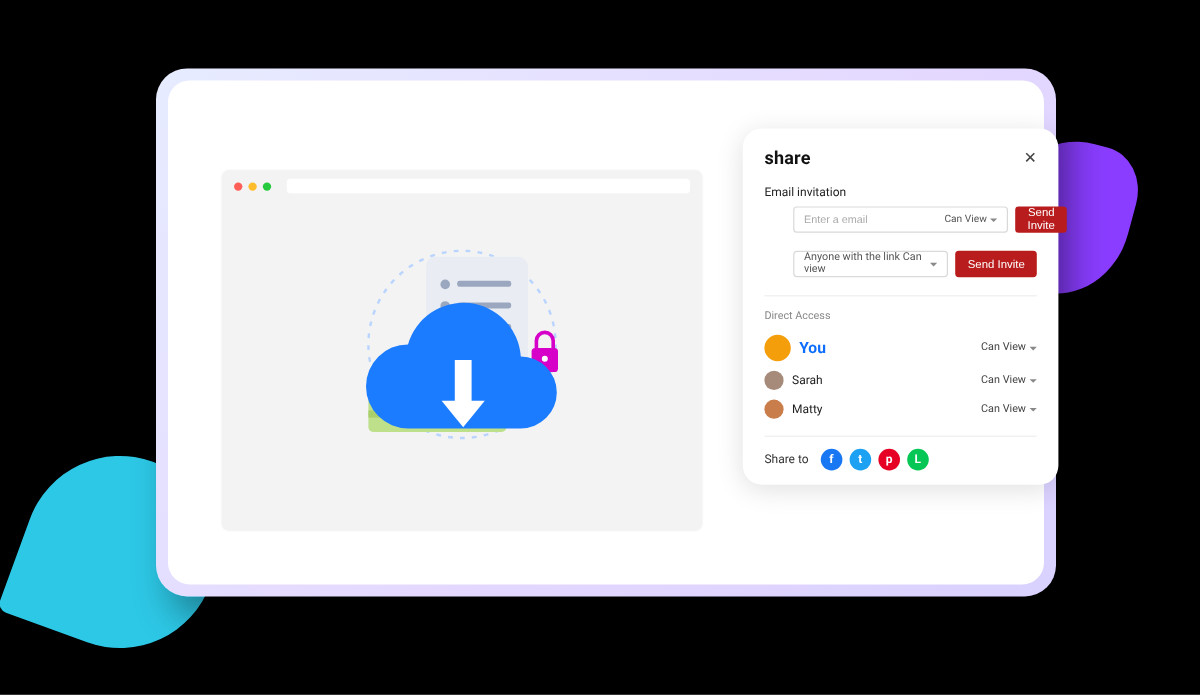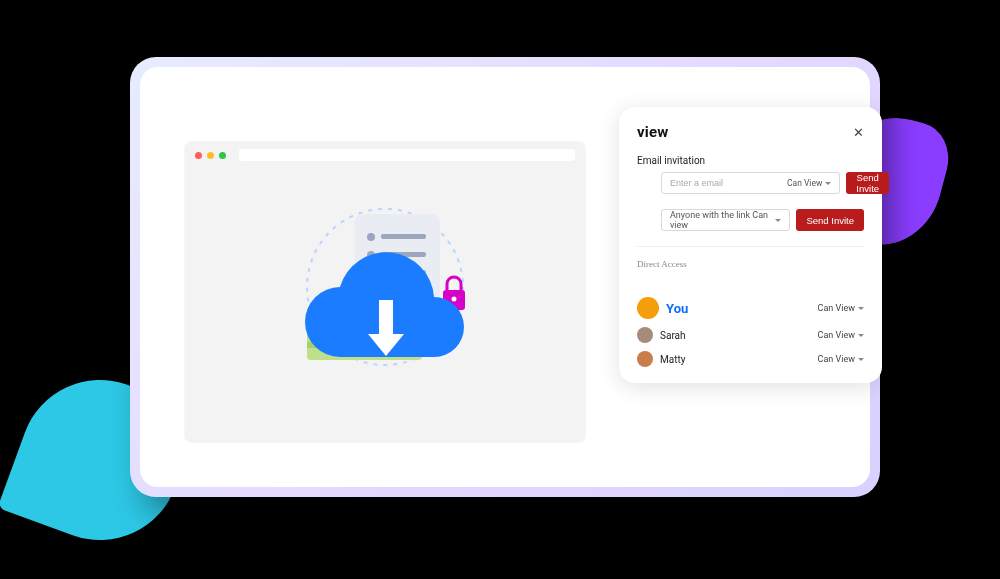--- a/index.html
+++ b/index.html
@@ -190,22 +190,21 @@
   }
 
   .direct {
     border-top:1px solid #eee;
     margin-top:4px;
     padding-top:12px;
   }
   .direct-label {
     font-size:9px;
     color:#888;
-    margin-bottom:24px;
-    font-family:Liberation Serif, serif;
+    margin-bottom:6px;
   }
   .member {
     display:flex;
     align-items:center;
     justify-content:space-between;
     padding:4px 0;
   }
   .member-left {
     display:flex;
     align-items:center;
@@ -284,21 +283,21 @@
           <path d="M85 175 a35 35 0 0 1 0-70 a48 48 0 0 1 94 10 a30 30 0 0 1 0 60 z" fill="#1c7cff"></path>
 
           <rect x="124" y="118" width="14" height="38" fill="#fff"></rect>
           <path d="M113 152 h36 l-18 22 z" fill="#fff"></path>
         </svg>
       </div>
     </div>
 
     <div class="share">
       <div class="share-header">
-        <div class="share-title">view</div>
+        <div class="share-title">share</div>
         <div class="close">✕</div>
       </div>
 
       <div class="section-label">Email invitation</div>
       <div class="row">
         <div class="field">
           <input type="text" placeholder="Enter a email" style="">
           <span class="perm">
             <span>Can View</span>
             <span class="caret"></span>
@@ -344,16 +343,25 @@
                 <span class="member-name">Matty</span>
               </div>
               <span class="member-perm">
                 <span>Can View</span>
                 <span class="caret"></span>
               </span>
             </div>
           </div>
       </div>
 
+      <div class="share-to">
+        <span class="share-to-label">Share to</span>
+        <span id="socials" style="display:flex;gap:6px;">
+            <div class="social fb">f</div>
+            <div class="social tw">t</div>
+            <div class="social pn">p</div>
+            <div class="social ln">L</div>
+          </span>
+      </div>
     </div>
 
   </div>
 </div>
 
 </body></html>

